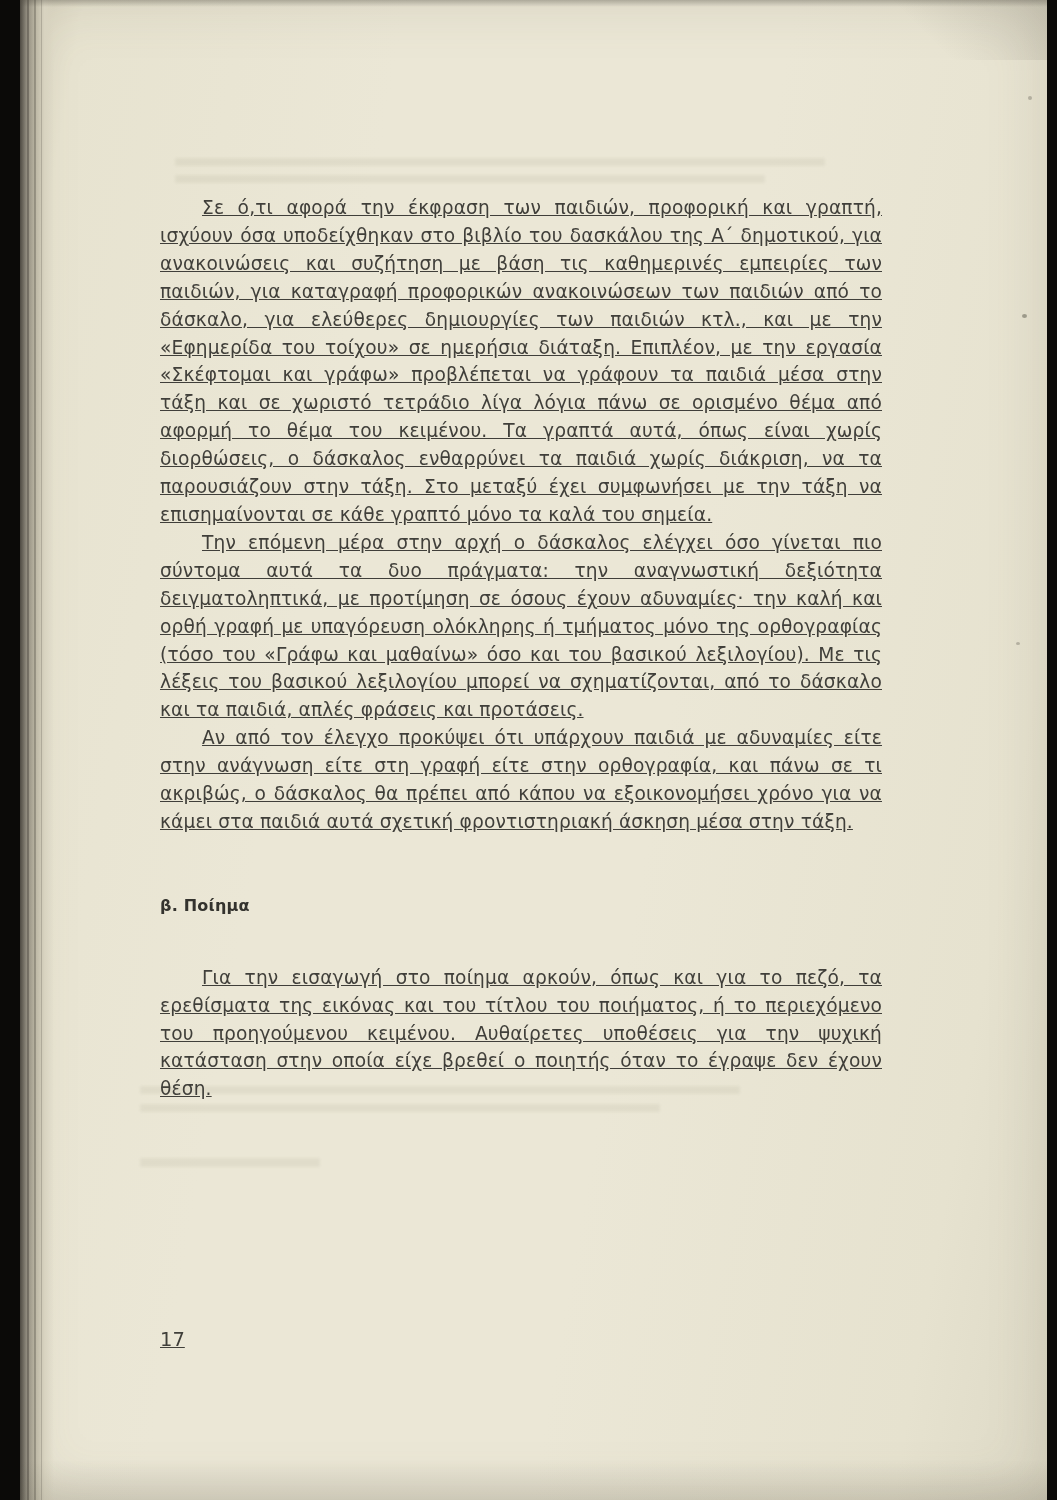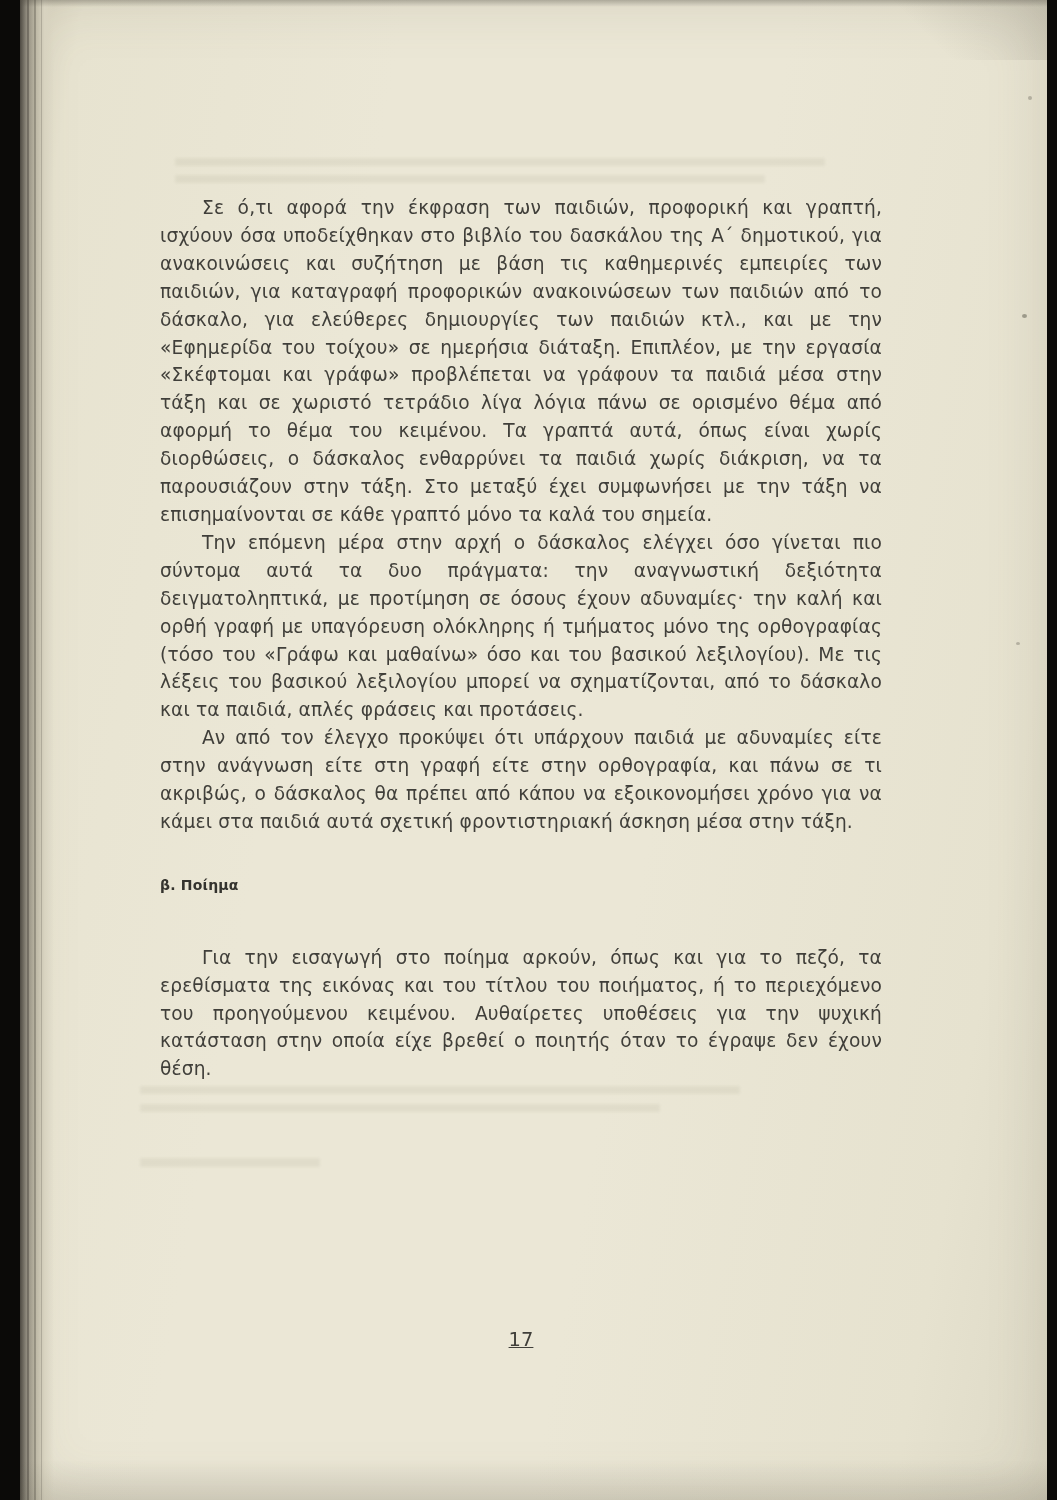--- a/index.html
+++ b/index.html
@@ -84,35 +84,36 @@
     width: 722px;
     color: #403f3a;
     font-size: 18.6px;
     line-height: 27.9px;
     letter-spacing: 0.15px;
     text-align: justify;
   }
   .para {
     margin: 0;
     text-indent: 42px;
+    text-decoration: underline;
   }
   .section-heading {
-    margin: 36px 0 44px 0;
-    font-size: 14px;
+    margin: 56px 0 44px 0;
+    font-size: 16px;
     font-weight: bold;
     color: #34332e;
     text-indent: 0;
     letter-spacing: 0.2px;
   }
   .page-number {
     position: absolute;
     left: 140px;
     top: 1328px;
     width: 722px;
-    text-align: center;
+    text-align: left;
     font-size: 19.5px;
     color: #403f3a;
     text-decoration: underline;
   }
 </style>
 </head>
 <body>
 
 <div class="page">
 

